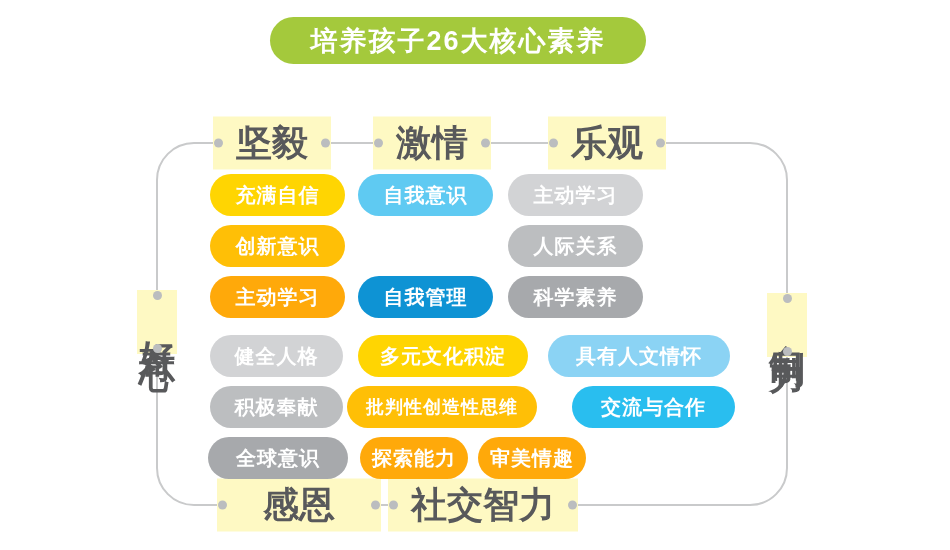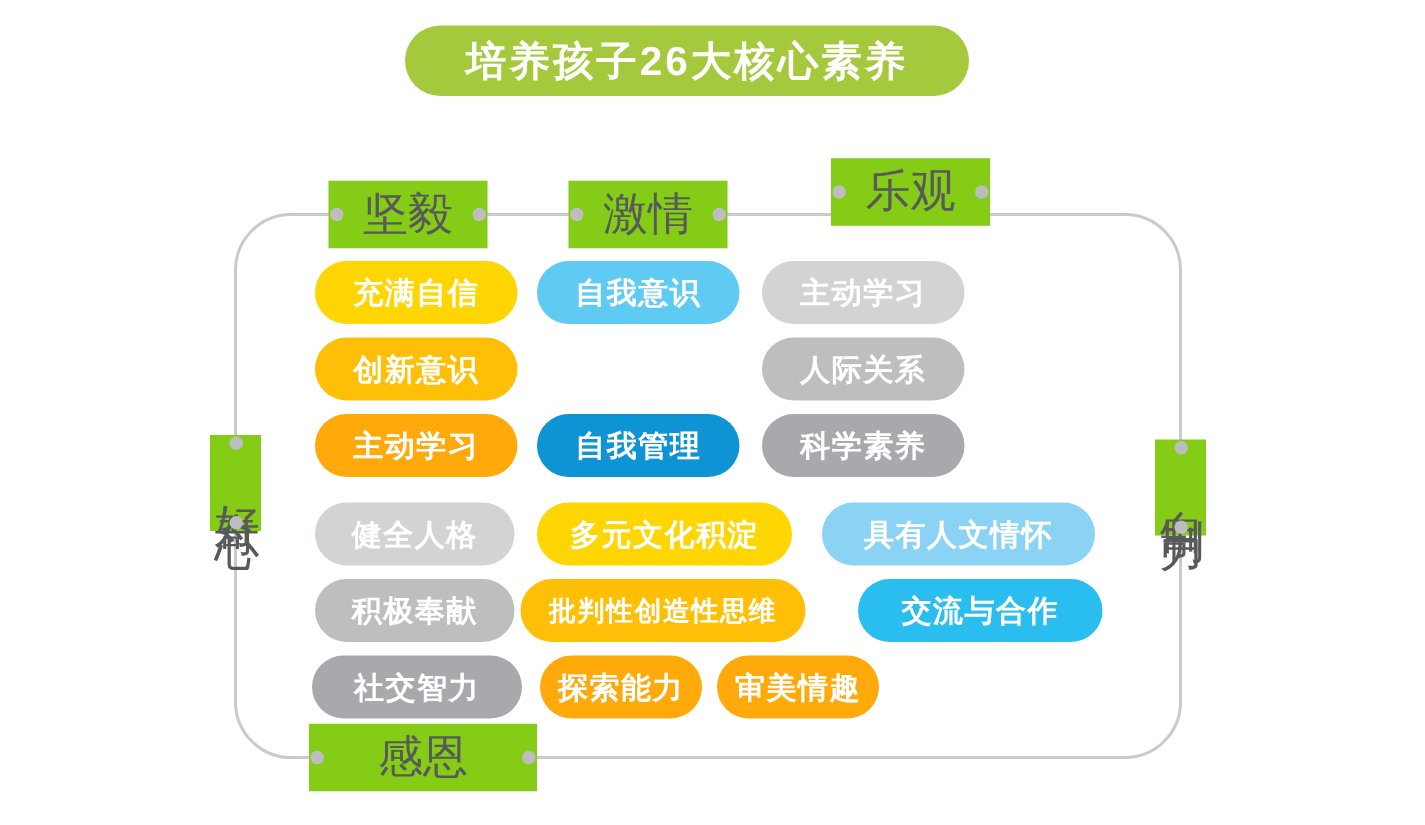--- a/index.html
+++ b/index.html
@@ -16,22 +16,22 @@
     color:#ffffff;font-size:27px;font-weight:bold;letter-spacing:2px;
   }
   
   .frame{
     position:absolute;left:156px;top:142px;width:632px;height:364px;
     border:2px solid var(--c-line);border-radius:38px;box-sizing:border-box;
   }
   
   .edge-word{
     position:absolute;display:flex;align-items:center;gap:13px;
-    background:#84cc16;color:var(--c-word);
-    font-size:30px;font-weight:normal;transform:translate(-50%,-50%);
+    background:#fef9c3;color:var(--c-word);
+    font-size:36px;font-weight:bold;transform:translate(-50%,-50%);
     padding:2px 1px;white-space:nowrap;
   }
   .edge-word .dot{
     width:9px;height:9px;border-radius:50%;background:var(--c-dot);flex:0 0 auto;
   }
   .edge-word.vert{flex-direction:column;gap:13px;padding:1px 2px;}
   .edge-word.vert .w{
     writing-mode:vertical-rl;text-orientation:upright;letter-spacing:6px;line-height:1;
   }
   
@@ -67,40 +67,45 @@
   <div class="edge-word" style="left:272px;top:143px;">
     <span class="dot"></span>
     <span class="w">坚毅</span>
     <span class="dot"></span>
   </div>
   <div class="edge-word" style="left:432px;top:143px;">
     <span class="dot"></span>
     <span class="w">激情</span>
     <span class="dot"></span>
   </div>
-  <div class="edge-word" style="left:607px;top:128px;">
+  <div class="edge-word" style="left:607px;top:143px;">
     <span class="dot"></span>
     <span class="w">乐观</span>
     <span class="dot"></span>
   </div>
 
   <div class="edge-word vert" style="left:157px;top:322px;">
     <span class="dot"></span>
     <span class="w">好奇心</span>
     <span class="dot"></span>
   </div>
   <div class="edge-word vert" style="left:787px;top:325px;">
     <span class="dot"></span>
     <span class="w">自制力</span>
     <span class="dot"></span>
   </div>
 
-  <div class="edge-word" style="left:282px;top:505px;gap:36px;">
+  <div class="edge-word" style="left:299px;top:505px;gap:36px;">
     <span class="dot"></span>
     <span class="w">感恩</span>
+    <span class="dot"></span>
+  </div>
+  <div class="edge-word" style="left:483px;top:505px;">
+    <span class="dot"></span>
+    <span class="w">社交智力</span>
     <span class="dot"></span>
   </div>
 
   <div class="pill" style="left:210px;top:174px;width:135px;" data-color="yellow">充满自信</div>
   <div class="pill" style="left:358px;top:174px;width:135px;font-family:Liberation Mono, monospace;" data-color="sky">自我意识</div>
   <div class="pill" style="left:508px;top:174px;width:135px;" data-color="gray1">主动学习</div>
 
   <div class="pill" style="left:210px;top:225px;width:135px;" data-color="amber">创新意识</div>
   <div class="pill" style="left:508px;top:225px;width:135px;font-family:Liberation Serif, serif;" data-color="gray2">人际关系</div>
 
@@ -109,17 +114,17 @@
   <div class="pill" style="left:508px;top:276px;width:135px;" data-color="gray3">科学素养</div>
 
   <div class="pill" style="left:210px;top:335px;width:133px;" data-color="gray1">健全人格</div>
   <div class="pill" style="left:358px;top:335px;width:170px;" data-color="yellow">多元文化积淀</div>
   <div class="pill" style="left:548px;top:335px;width:182px;" data-color="lightblue">具有人文情怀</div>
 
   <div class="pill" style="left:210px;top:386px;width:133px;" data-color="gray2">积极奉献</div>
   <div class="pill small-text" style="left:347px;top:386px;width:190px;" data-color="amber">批判性创造性思维</div>
   <div class="pill" style="left:572px;top:386px;width:163px;" data-color="cyan">交流与合作</div>
 
-  <div class="pill" style="left:208px;top:437px;width:140px;" data-color="gray3">社交智力</div>
+  <div class="pill" style="left:208px;top:437px;width:140px;" data-color="gray3">全球意识</div>
   <div class="pill" style="left:360px;top:437px;width:108px;" data-color="orange">探索能力</div>
   <div class="pill" style="left:478px;top:437px;width:108px;" data-color="orange">审美情趣</div>
 
 </div>
 
 </body></html>

